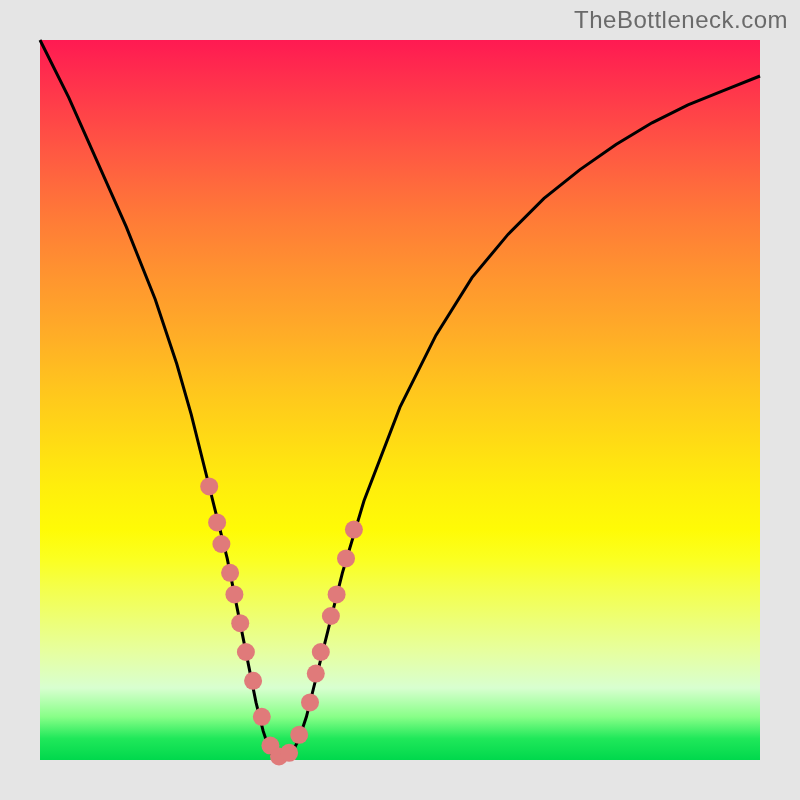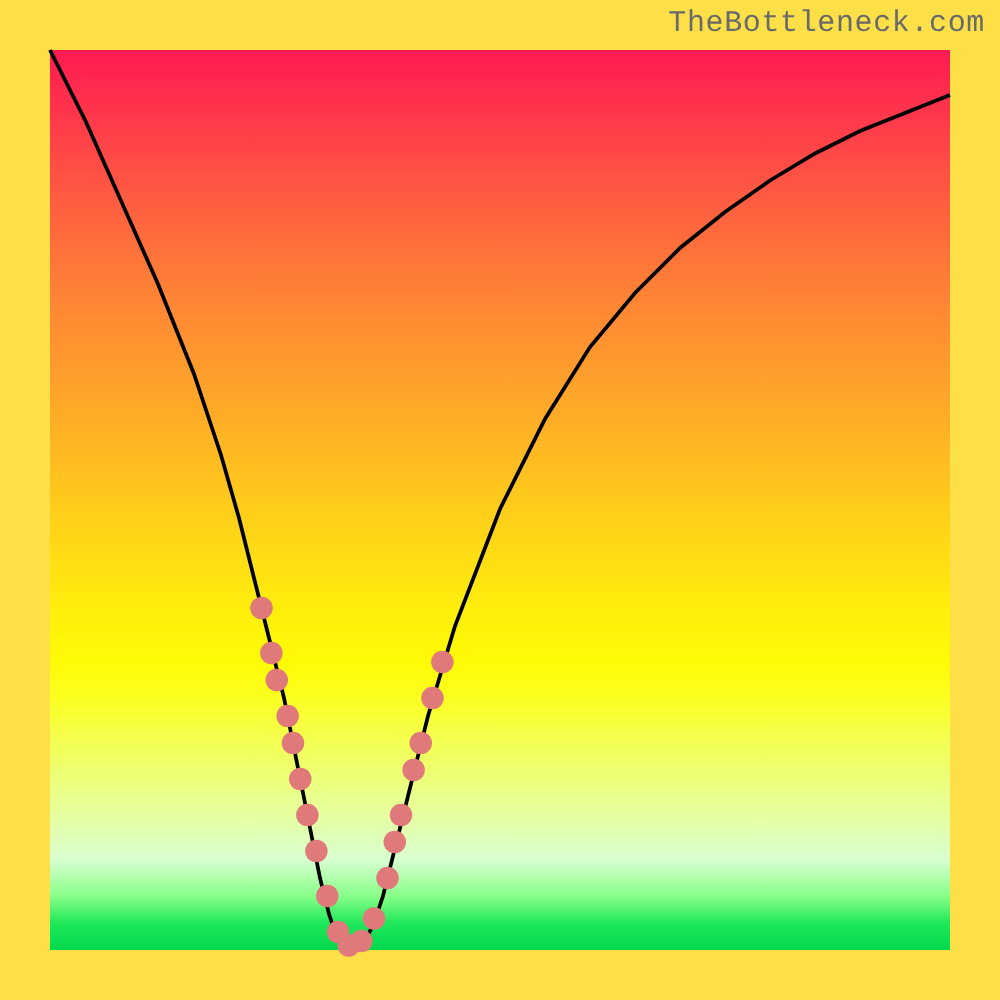--- a/index.html
+++ b/index.html
@@ -10,22 +10,21 @@
     overflow: hidden;
     background: #000;
     font-family: Arial, Helvetica, sans-serif;
   }
   .frame {
     position: absolute;
     top: 0;
     left: 0;
     width: 800px;
     height: 800px;
-    background: #fde047;
-    font-family: Liberation Mono, monospace;
+    background: #e5e5e5;
   }
   .plot-area {
     position: absolute;
     top: 40px;
     left: 40px;
     width: 720px;
     height: 720px;
     background: linear-gradient(to bottom,
       #ff1a52 0%,
       #ff3a4a 8%,

